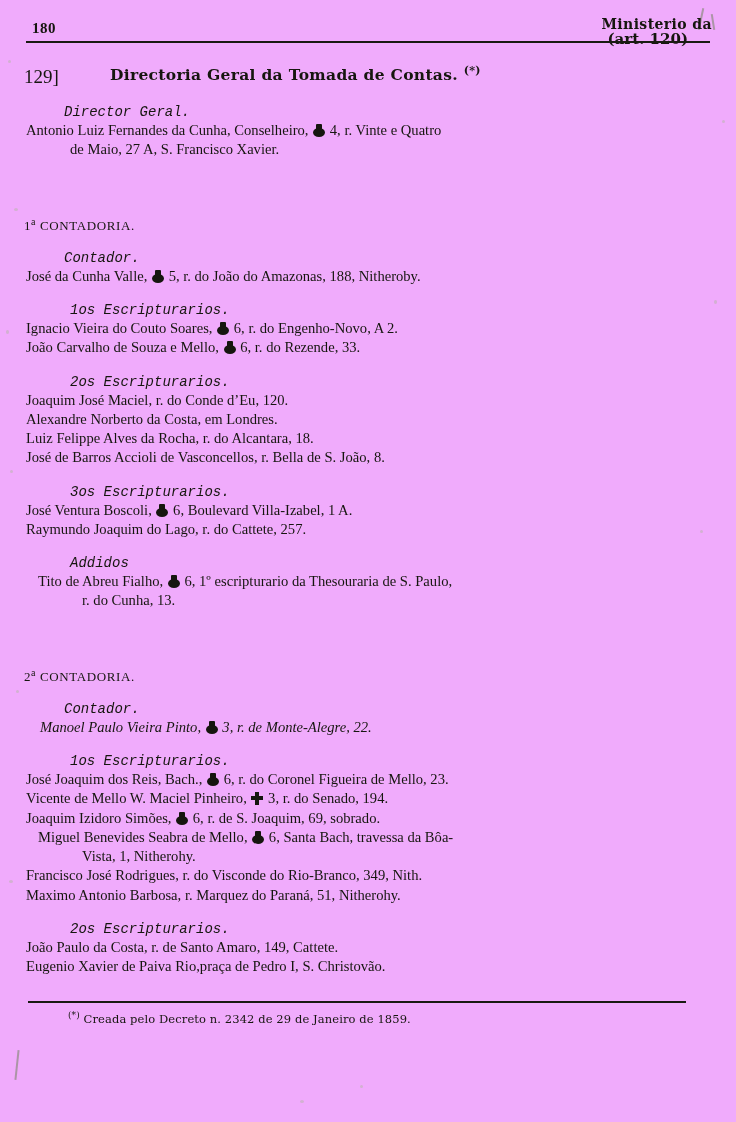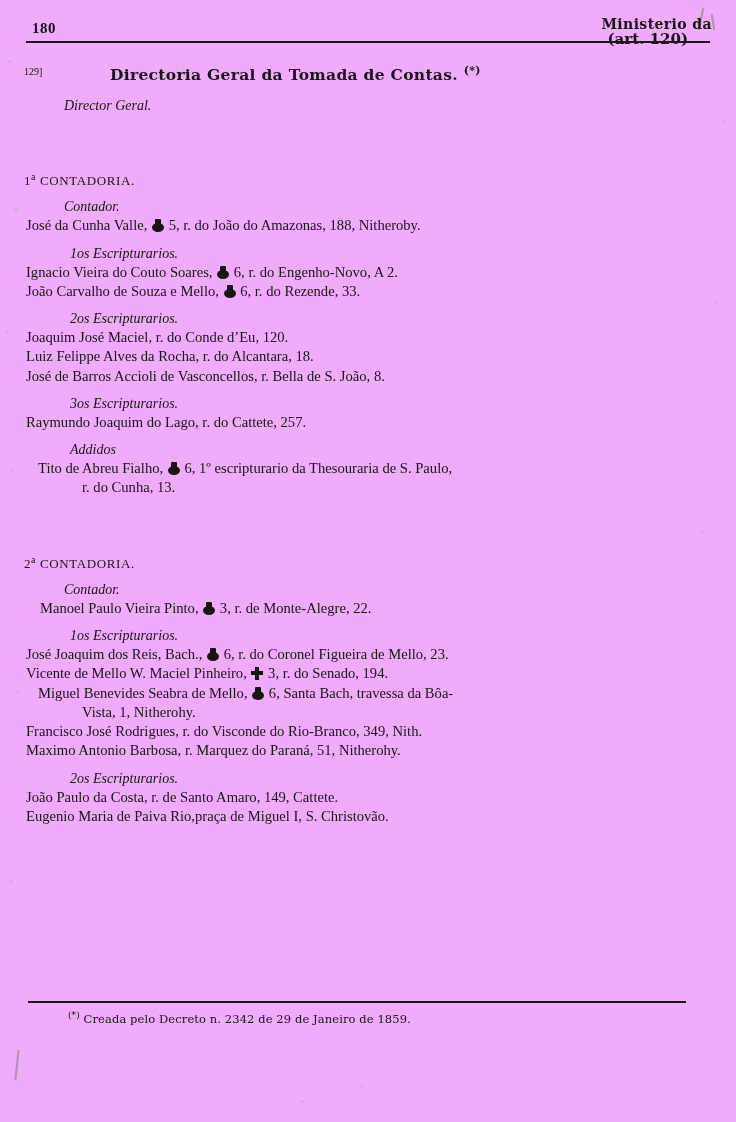--- a/index.html
+++ b/index.html
@@ -78,44 +78,44 @@
   
   .sec-head {
     margin-top: 24px;
     position: relative;
     height: 24px;
   }
   .sec-num {
     position: absolute;
     left: 0;
     top: 2px;
-    font-size: 10px;
+    font-size: 19px;
     font-family: "Liberation Serif", serif;
   }
   .sec-title {
     position: absolute;
     left: 86px;
     top: 0px;
     font-size: 15.5px;
     font-weight: bold;
     font-family: "DejaVu Serif", serif;
     letter-spacing: .3px;
   }
   .sec-title .ast {
     font-size: 11px;
     vertical-align: super;
   }
   
   .role {
     font-style: italic;
     font-size: 14px;
     margin-left: 40px;
-    margin-top: 10px;
+    margin-top: 16px;
     margin-bottom: 1px;
-    font-family: Liberation Serif, serif;
+    font-family: Liberation Mono, monospace;
   }
   .role-indent-lg { margin-left: 46px; }
   .entry {
     font-size: 14.6px;
     line-height: 1.32;
     margin: 0 0 0 0;
     padding-left: 2px;
     text-indent: 0;
   }
   .entry .cont {
@@ -229,65 +229,72 @@
       <span class="hdr-ref">(art. 120)</span>
     </div>
     <div class="rule-top"></div>
 
     <div class="sec-head">
       <span class="sec-num">129]</span>
       <span class="sec-title"><span>Directoria Geral da Tomada de Contas.</span> <span class="ast">(*)</span></span>
     </div>
 
     <div class="role">Director Geral.</div>
+    <div class="entry">
+      <span>Antonio Luiz Fernandes da Cunha, Conselheiro, </span><span class="ico medal"></span><span> 4, r. Vinte e Quatro</span>
+      <span class="cont">de Maio, 27 A, S. Francisco Xavier.</span>
+    </div>
 
     <div class="gap-lg"></div>
 
     <div class="centro"><span>1</span><span class="sup">a</span><span> CONTADORIA.</span></div>
 
     <div class="role">Contador.</div>
     <div class="entry"><span>José da Cunha Valle, </span><span class="ico medal"></span><span> 5, r. do João do Amazonas, 188, Nitheroby.</span></div>
 
     <div class="role role-indent-lg">1os Escripturarios.</div>
     <div class="entry"><span>Ignacio Vieira do Couto Soares, </span><span class="ico medal"></span><span> 6, r. do Engenho-Novo, A 2.</span></div>
     <div class="entry"><span>João Carvalho de Souza e Mello, </span><span class="ico medal"></span><span> 6, r. do Rezende, 33.</span></div>
 
     <div class="role role-indent-lg">2os Escripturarios.</div>
     <div class="entry">Joaquim José Maciel, r. do Conde d’Eu, 120.</div>
+    <div class="entry">Alexandre Norberto da Costa, em Londres.</div>
     <div class="entry">Luiz Felippe Alves da Rocha, r. do Alcantara, 18.</div>
     <div class="entry">José de Barros Accioli de Vasconcellos, r. Bella de S. João, 8.</div>
 
     <div class="role role-indent-lg">3os Escripturarios.</div>
+    <div class="entry"><span>José Ventura Boscoli, </span><span class="ico medal"></span><span> 6, Boulevard Villa-Izabel, 1 A.</span></div>
     <div class="entry">Raymundo Joaquim do Lago, r. do Cattete, 257.</div>
 
     <div class="role role-indent-lg">Addidos</div>
     <div class="entry" style="padding-left:14px;">
       <span>Tito de Abreu Fialho, </span><span class="ico medal"></span><span> 6, 1º escripturario da Thesouraria de S. Paulo,</span>
       <span class="cont">r. do Cunha, 13.</span>
     </div>
 
     <div class="gap-lg"></div>
 
     <div class="centro"><span>2</span><span class="sup">a</span><span> CONTADORIA.</span></div>
 
     <div class="role">Contador.</div>
-    <div class="entry" style="padding-left:16px;"><span>Manoel Paulo Vieira Pinto, </span><span class="ico medal"></span><span> 3, r. de Monte-Alegre, 22.</span></div>
+    <div class="entry" style="padding-left:16px;font-style:italic;"><span>Manoel Paulo Vieira Pinto, </span><span class="ico medal"></span><span> 3, r. de Monte-Alegre, 22.</span></div>
 
     <div class="role role-indent-lg">1os Escripturarios.</div>
     <div class="entry"><span>José Joaquim dos Reis, Bach., </span><span class="ico medal"></span><span> 6, r. do Coronel Figueira de Mello, 23.</span></div>
     <div class="entry"><span>Vicente de Mello W. Maciel Pinheiro, </span><span class="ico cross"></span><span> 3, r. do Senado, 194.</span></div>
+    <div class="entry"><span>Joaquim Izidoro Simões, </span><span class="ico medal"></span><span> 6, r. de S. Joaquim, 69, sobrado.</span></div>
     <div class="entry" style="padding-left:14px;">
       <span>Miguel Benevides Seabra de Mello, </span><span class="ico medal"></span><span> 6, Santa Bach, travessa da Bôa-</span>
       <span class="cont">Vista, 1, Nitherohy.</span>
     </div>
     <div class="entry">Francisco José Rodrigues, r. do Visconde do Rio-Branco, 349, Nith.</div>
     <div class="entry">Maximo Antonio Barbosa, r. Marquez do Paraná, 51, Nitherohy.</div>
 
     <div class="role role-indent-lg">2os Escripturarios.</div>
     <div class="entry">João Paulo da Costa, r. de Santo Amaro, 149, Cattete.</div>
-    <div class="entry">Eugenio Maria de Paiva Rio,praça de Miguel I, S. Christovão.</div>
+    <div class="entry">Eugenio Xavier de Paiva Rio,praça de Pedro I, S. Christovão.</div>
 
   </div>
 
   <div class="rule-bottom"></div>
   <div class="footnote"><span class="sup">(*)</span><span> Creada pelo Decreto n. 2342 de 29 de Janeiro de 1859.</span></div>
 
 </div>
 
 </body></html>

